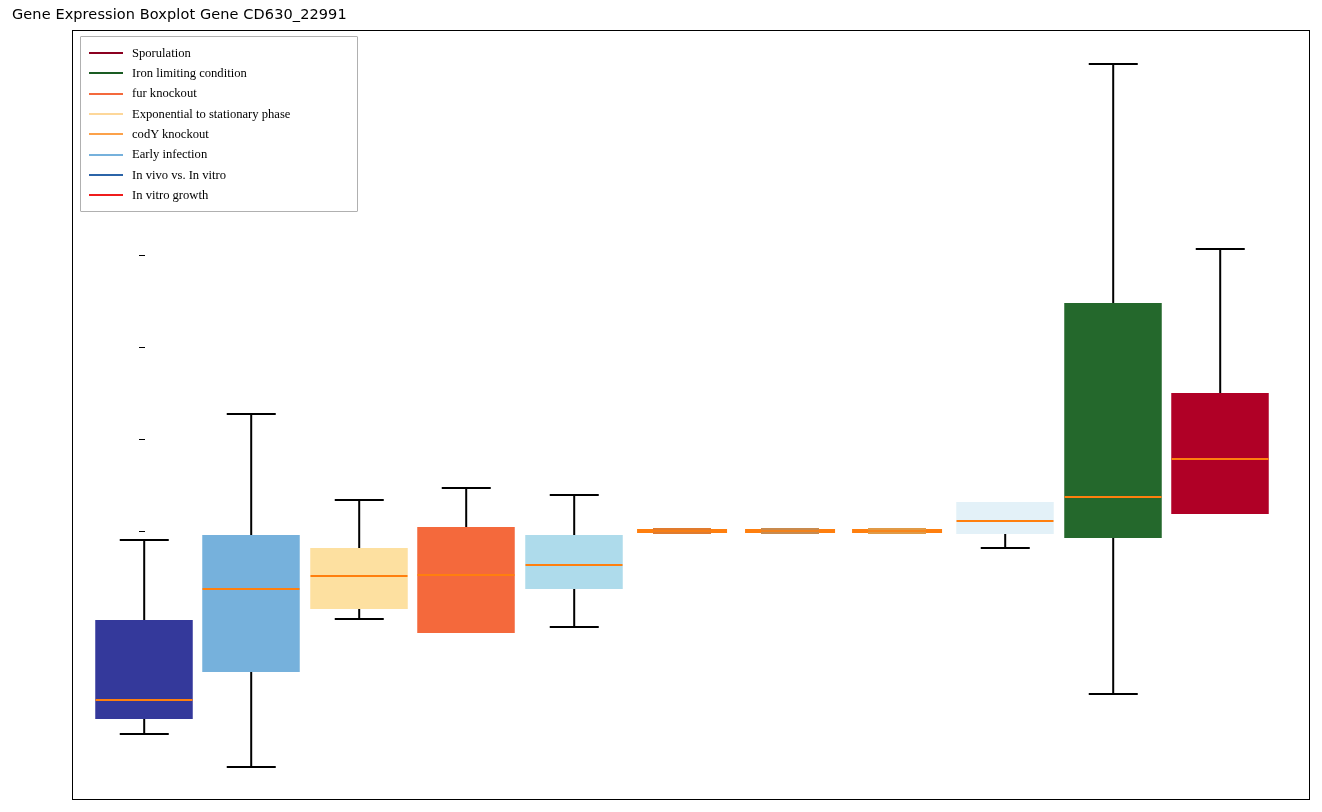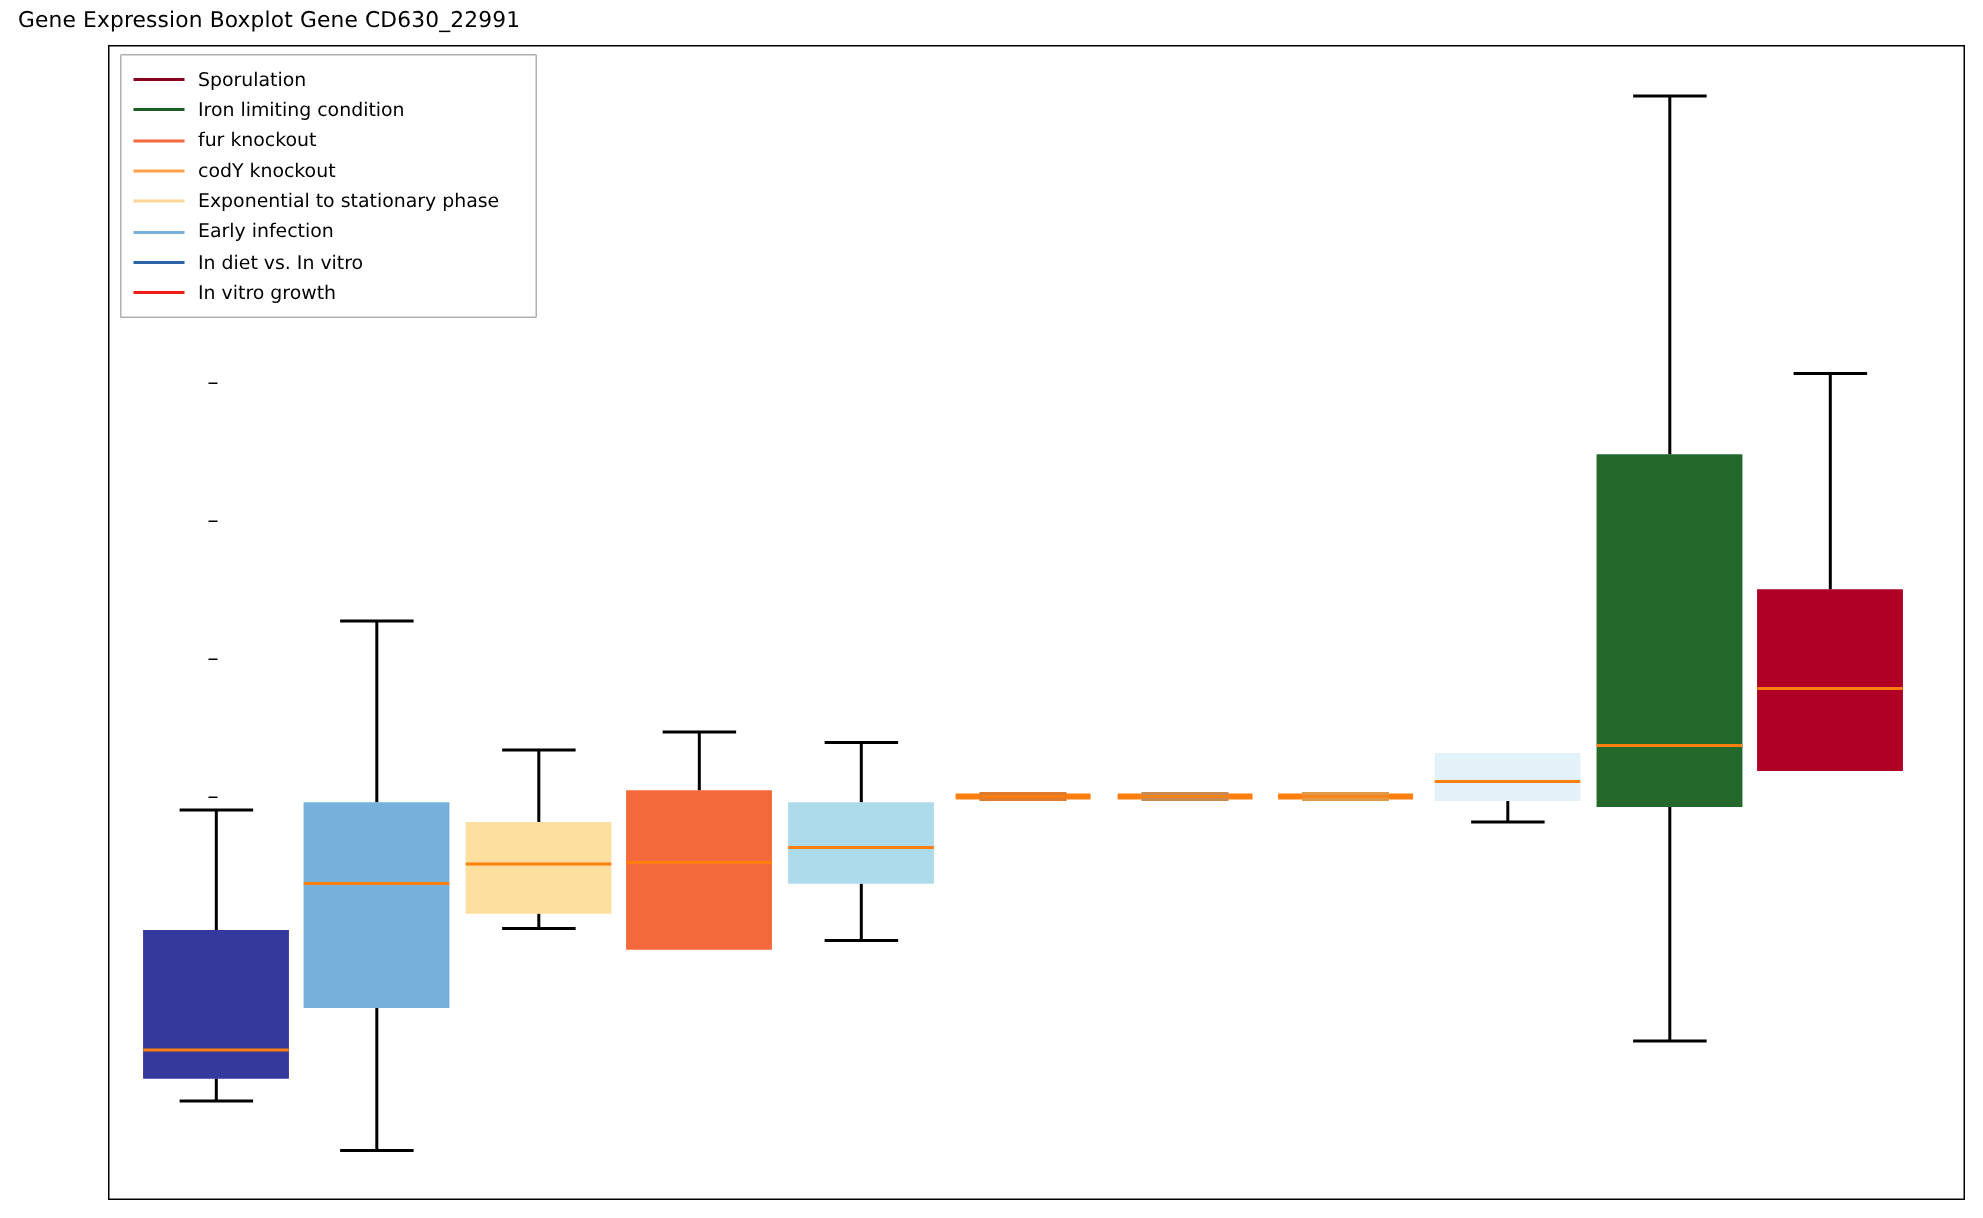--- a/index.html
+++ b/index.html
@@ -82,20 +82,21 @@
     border-top-width: 2.2px;
     border-top-style: solid;
     margin-right: 9px;
     flex: none;
   }
   .legend-label {
     font-size: 12.6px;
     color: #000000;
     white-space: nowrap;
     line-height: 1;
+    font-family: Liberation Serif, serif;
   }
 </style>
 </head>
 <body>
 
 <div id="figure">
 
   <div id="chart-title">Gene Expression Boxplot Gene CD630_22991</div>
 
   <div id="plot-area">
@@ -198,34 +199,34 @@
       </div>
       <div class="legend-row">
         <span class="legend-swatch" style="border-top-color: rgb(26, 92, 35);"></span>
         <span class="legend-label">Iron limiting condition</span>
       </div>
       <div class="legend-row">
         <span class="legend-swatch" style="border-top-color: rgb(244, 105, 60);"></span>
         <span class="legend-label">fur knockout</span>
       </div>
       <div class="legend-row">
+        <span class="legend-swatch" style="border-top-color: rgb(253, 215, 154);"></span>
+        <span class="legend-label">Exponential to stationary phase</span>
+      </div>
+      <div class="legend-row">
         <span class="legend-swatch" style="border-top-color: rgb(252, 161, 74);"></span>
         <span class="legend-label">codY knockout</span>
       </div>
       <div class="legend-row">
-        <span class="legend-swatch" style="border-top-color: rgb(253, 215, 154);"></span>
-        <span class="legend-label">Exponential to stationary phase</span>
-      </div>
-      <div class="legend-row">
         <span class="legend-swatch" style="border-top-color: rgb(118, 177, 220);"></span>
         <span class="legend-label">Early infection</span>
       </div>
       <div class="legend-row">
         <span class="legend-swatch" style="border-top-color: rgb(43, 100, 168);"></span>
-        <span class="legend-label">In diet vs. In vitro</span>
+        <span class="legend-label">In vivo vs. In vitro</span>
       </div>
       <div class="legend-row">
         <span class="legend-swatch" style="border-top-color: rgb(239, 28, 28);"></span>
         <span class="legend-label">In vitro growth</span>
       </div>
     </div>
 
 </div>
 
 </body></html>

